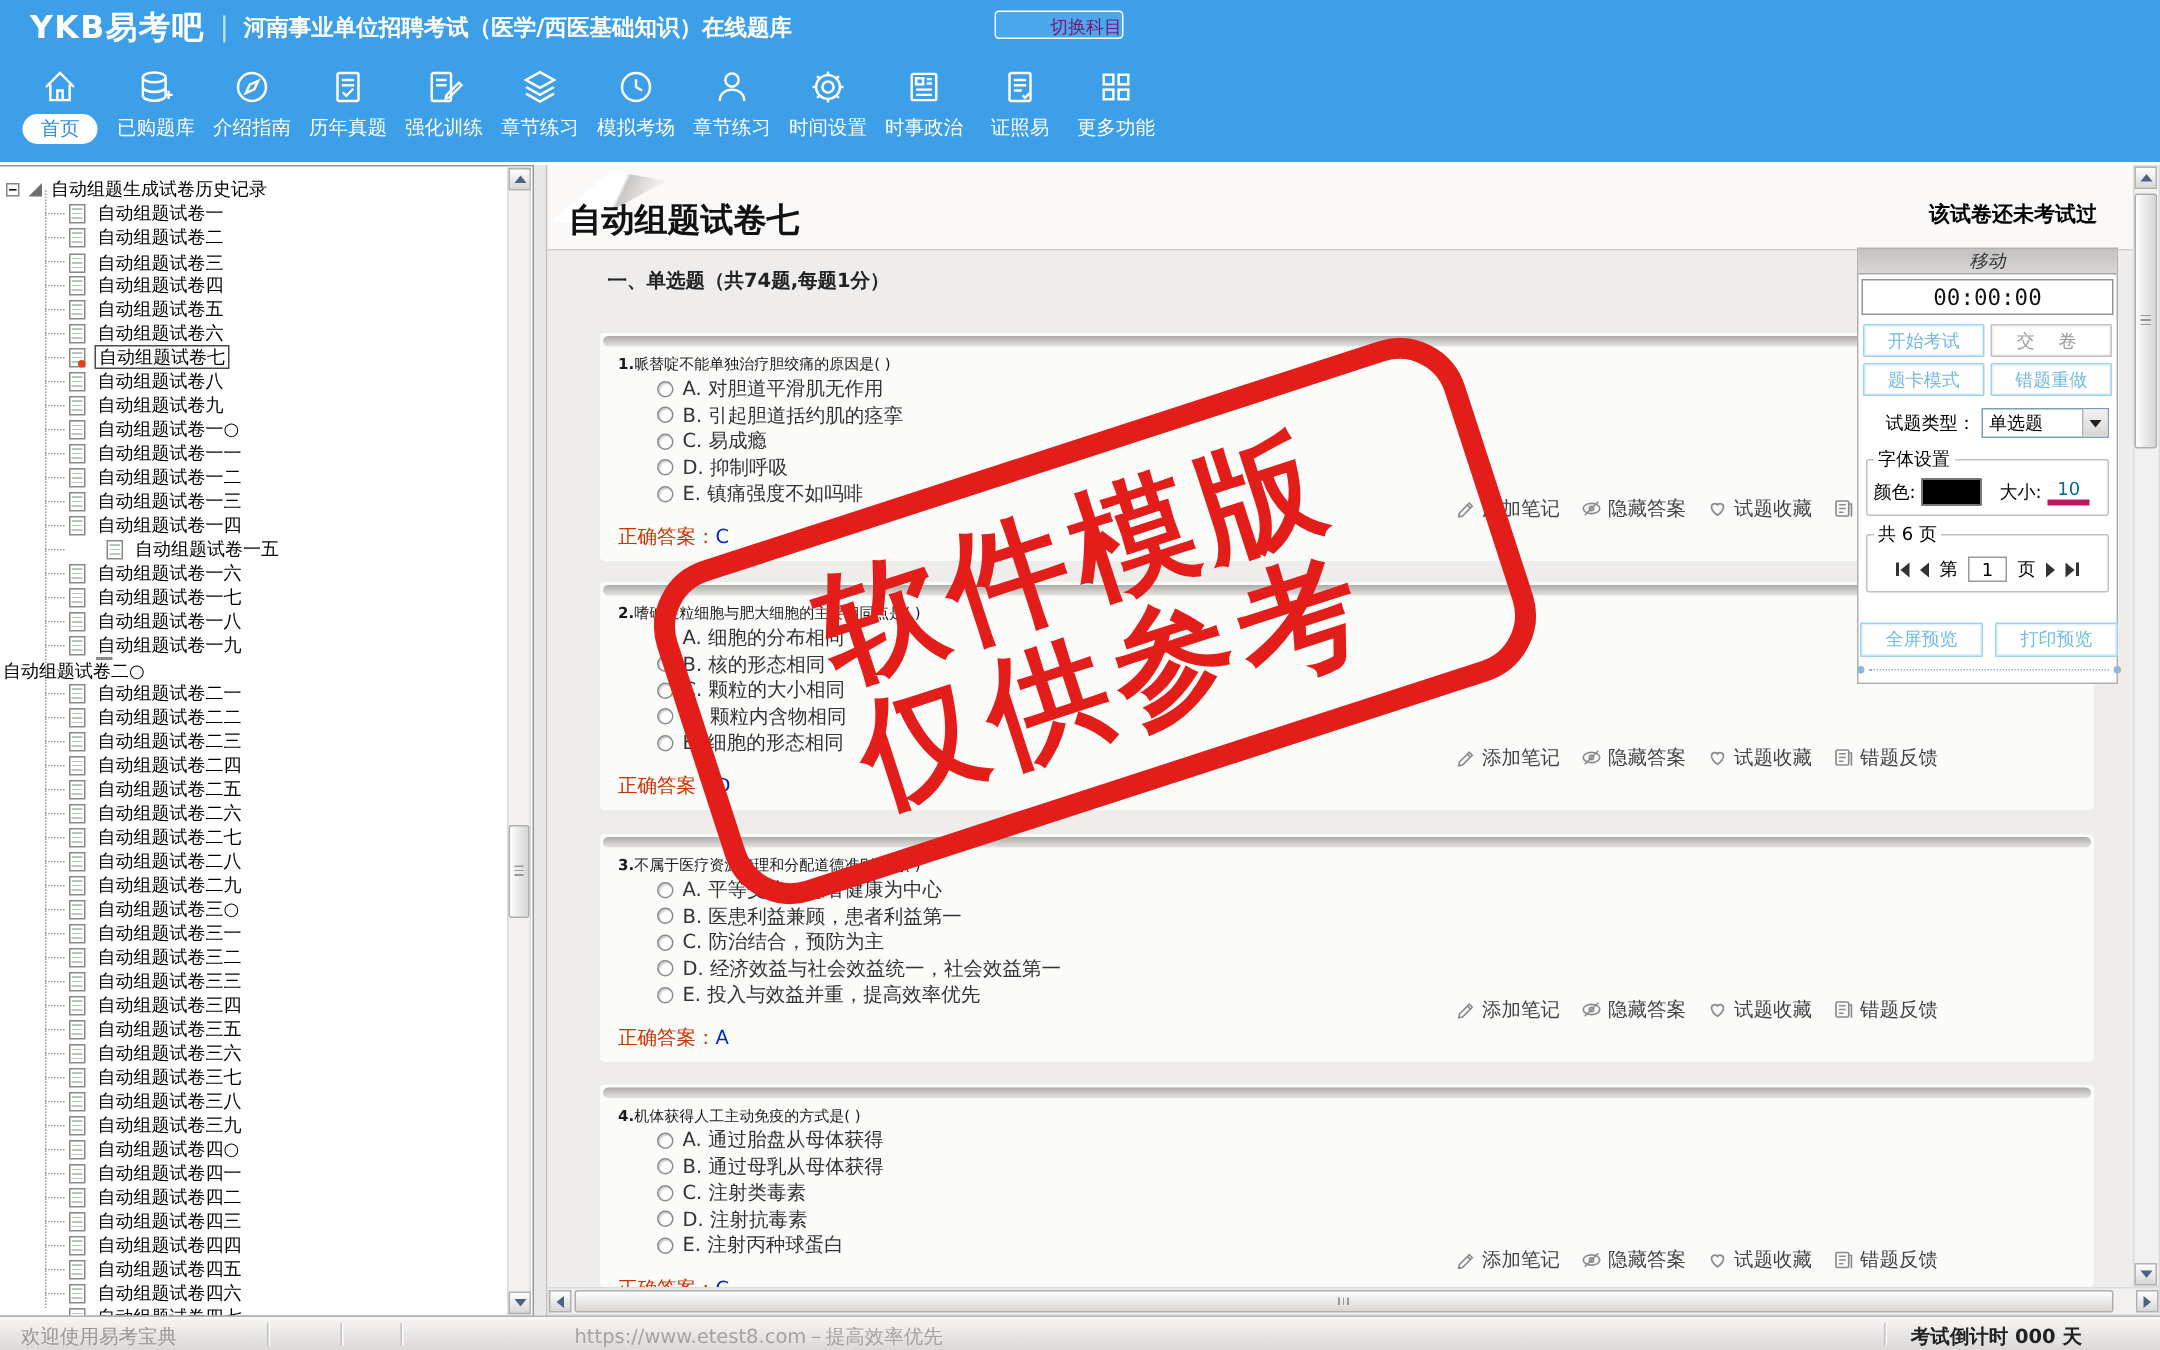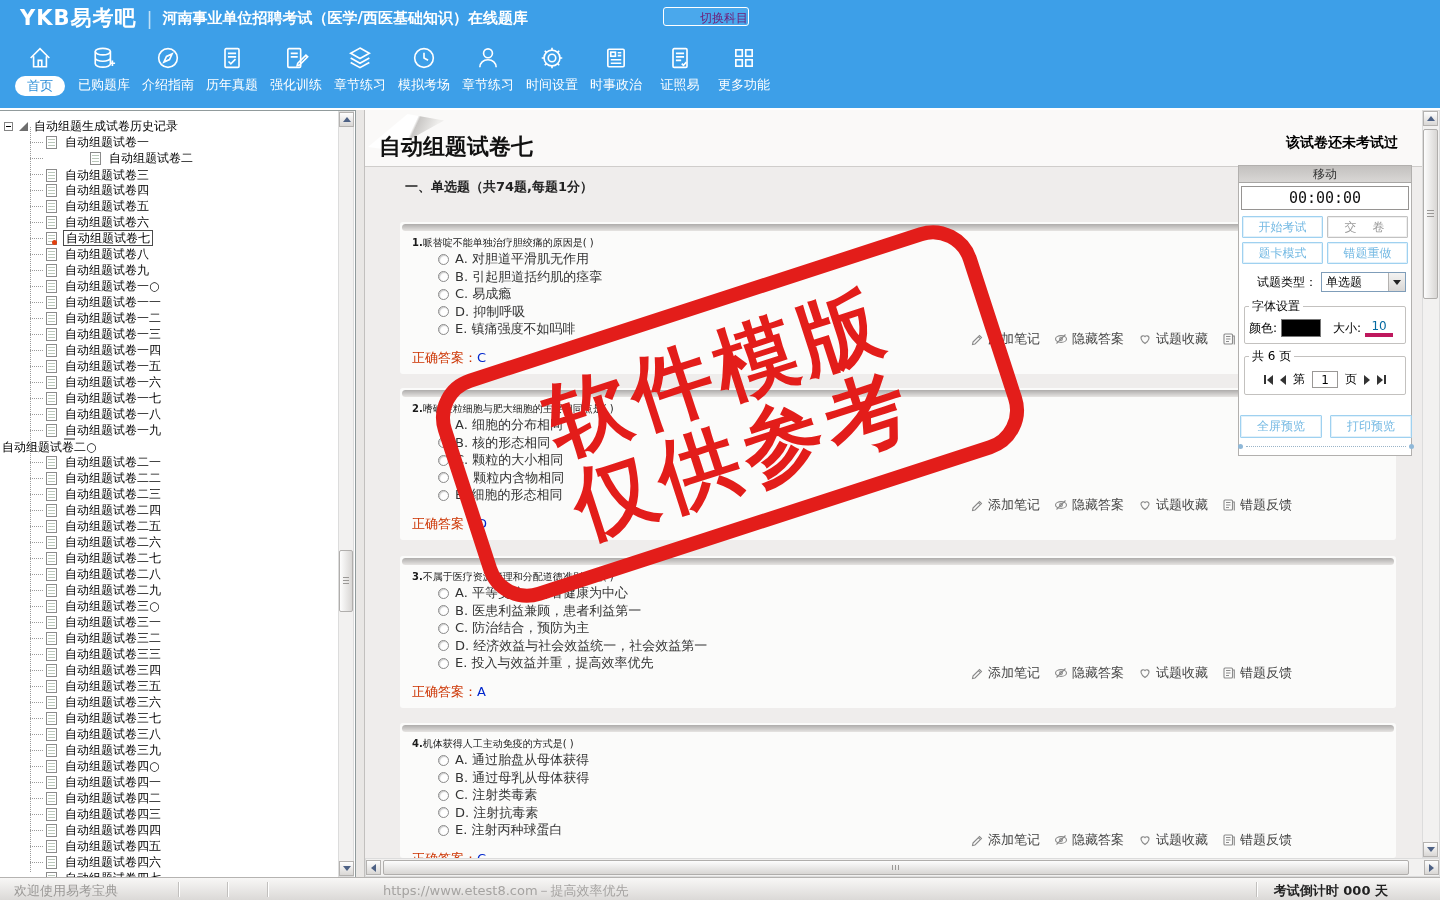--- a/index.html
+++ b/index.html
@@ -70,21 +70,21 @@
   .answer { position:absolute; left:12px; top:127px; font-size:13px; }
   .ans-label { color:#cc3300; }
   .ans-value { color:#0026cc; }
 
   
   #stamp { position:absolute; left:447px; top:295px; width:566px; height:238px; border:14px solid #e31d1a; border-radius:46px; transform:rotate(-18deg); z-index:20; display:flex; flex-direction:column; align-items:center; justify-content:center; pointer-events:none; }
   .stamp-line { font-size:82px; line-height:1.06; font-weight:bold; color:#e31d1a; letter-spacing:6px; white-space:nowrap; }
 
   
   #panel { left:1238px; top:165px; width:174px; height:291px; background:#fff; border:1px solid #b2b0ae; z-index:30; font-size:12px; }
-  #drag-bar { height:17px; background:linear-gradient(#c3c1bf,#d9d7d5); border-bottom:1px solid #a8a6a4; text-align:center; line-height:16px; color:#333; cursor:move; }
+  #drag-bar { height:17px; background:linear-gradient(#c3c1bf,#d9d7d5); border-bottom:1px solid #a8a6a4; text-align:center; line-height:16px; color:#333; cursor:move;font-style:italic; }
   #timer { margin:3px 2px 2px 2px; height:24px; border:1px solid #969492; background:#fff; text-align:center; line-height:22px; font-size:15px; font-family:"DejaVu Sans Mono",monospace; color:#111; }
   .btn-grid { display:grid; grid-template-columns:1fr 1fr; gap:4px; padding:4px 3px 2px 3px; }
   .pbtn { height:22px; background:#fff; border:1px solid #9fd1f0; box-shadow:inset 0 0 0 1px #e2f1fa; color:#74b9e3; font-size:12px; text-align:center; line-height:20px; cursor:pointer; border-radius:1px; white-space:nowrap; }
   .pbtn.gray { color:#9a9a9a; border-color:#c2c2c2; box-shadow:inset 0 0 0 1px #efefef; letter-spacing:6px; }
   .type-row { display:flex; align-items:center; padding:6px 5px 4px 6px; gap:4px; color:#000;margin-left:12px; }
   #type-select { flex:1; height:20px; border:1px solid #7f9db9; display:flex; align-items:center; cursor:pointer; background:#fff; }
   #type-select .val { flex:1; padding-left:4px; }
   #type-select .dd { width:17px; height:18px; background:linear-gradient(#f4f3f2,#d9d7d5); border-left:1px solid #b4b2b0; display:flex; align-items:center; justify-content:center; }
   .dd-tri { width:0;height:0;border-left:4px solid transparent;border-right:4px solid transparent;border-top:5px solid #222; }
   fieldset { margin:2px 5px 4px 5px; border:1px solid #c3c1bf; border-radius:2px; padding:4px 4px 6px 4px; }
@@ -218,21 +218,21 @@
     <div class="tree-vline"></div>
     <div class="tree-root">
       <span class="expander"></span>
       <span class="root-tri"></span>
       <span>自动组题生成试卷历史记录</span>
     </div>
   <div class="tree-row" style="top: 23px;">
         <span class="page-ico"></span>
         <span class="tree-label">自动组题试卷一</span>
       </div>
-      <div class="tree-row" style="top: 39px; padding-left: 44px;">
+      <div class="tree-row" style="top: 39px;">
         <span class="page-ico"></span>
         <span class="tree-label">自动组题试卷二</span>
       </div>
       <div class="tree-row" style="top: 55px; align-items: flex-end;">
         <span class="page-ico"></span>
         <span class="tree-label">自动组题试卷三</span>
       </div>
       <div class="tree-row" style="top: 71px;">
         <span class="page-ico"></span>
         <span class="tree-label">自动组题试卷四</span>
@@ -270,21 +270,21 @@
         <span class="tree-label">自动组题试卷一二</span>
       </div>
       <div class="tree-row" style="top: 215px;">
         <span class="page-ico"></span>
         <span class="tree-label">自动组题试卷一三</span>
       </div>
       <div class="tree-row" style="top: 231px;">
         <span class="page-ico"></span>
         <span class="tree-label">自动组题试卷一四</span>
       </div>
-      <div class="tree-row" style="top: 247px;">
+      <div class="tree-row" style="top: 247px; padding-left: 25px;">
         <span class="page-ico"></span>
         <span class="tree-label">自动组题试卷一五</span>
       </div>
       <div class="tree-row" style="top: 263px;">
         <span class="page-ico"></span>
         <span class="tree-label">自动组题试卷一六</span>
       </div>
       <div class="tree-row" style="top: 279px;">
         <span class="page-ico"></span>
         <span class="tree-label">自动组题试卷一七</span>

